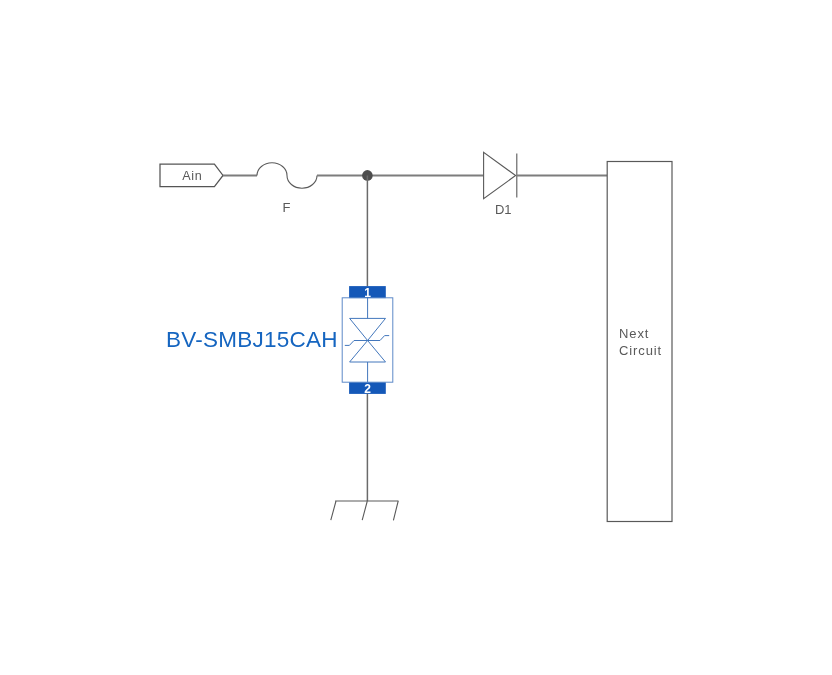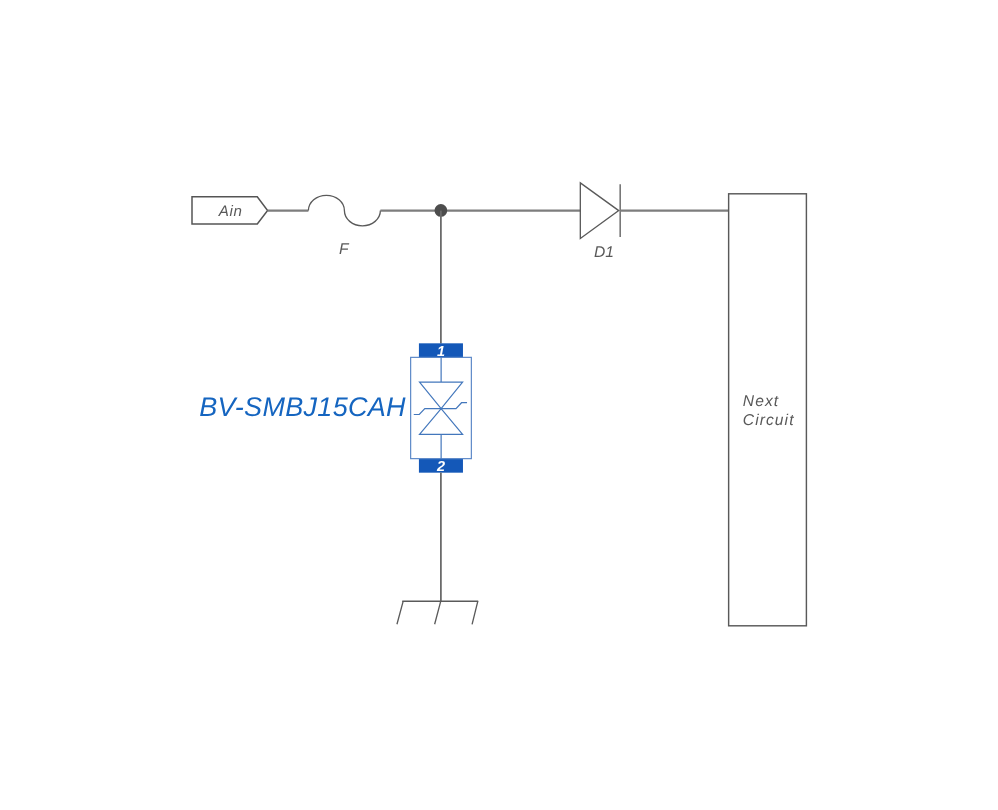--- a/index.html
+++ b/index.html
@@ -1,16 +1,16 @@
 <!DOCTYPE html>
 <html><head>
 <meta charset="utf-8">
 <style>
   html,body{margin:0;padding:0;background:#ffffff;}
-  #stage{position:relative;width:832px;height:675px;background:#ffffff;overflow:hidden;font-style:italic;}
+  #stage{position:relative;width:832px;height:675px;background:#ffffff;overflow:hidden;}
   svg{position:absolute;left:0;top:0;}
   text{font-family:"Liberation Sans", sans-serif;}
 </style>
 </head>
 <body>
 <div id="stage">
 <svg width="832" height="675" viewBox="0 0 832 675">
 
   <polygon points="160,164 214.4,164 223,175.4 214.4,186.6 160,186.6" fill="#ffffff" stroke="#555555" stroke-width="1.25"></polygon>
   <text x="192.3" y="180.2" font-size="12.6" fill="#595959" letter-spacing="0.55" text-anchor="middle">Ain</text>

